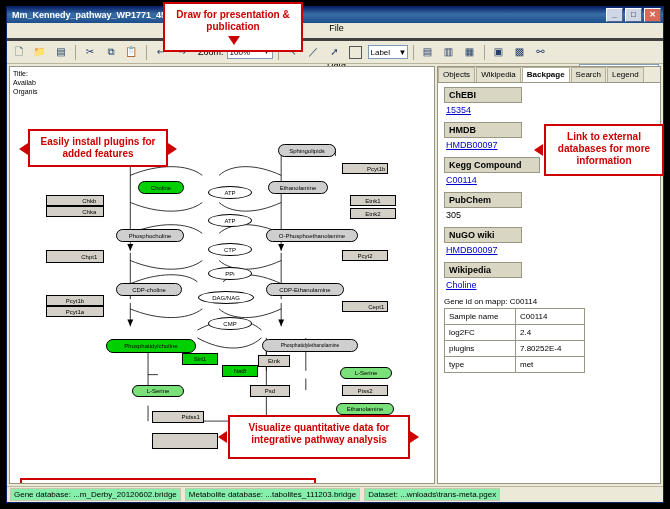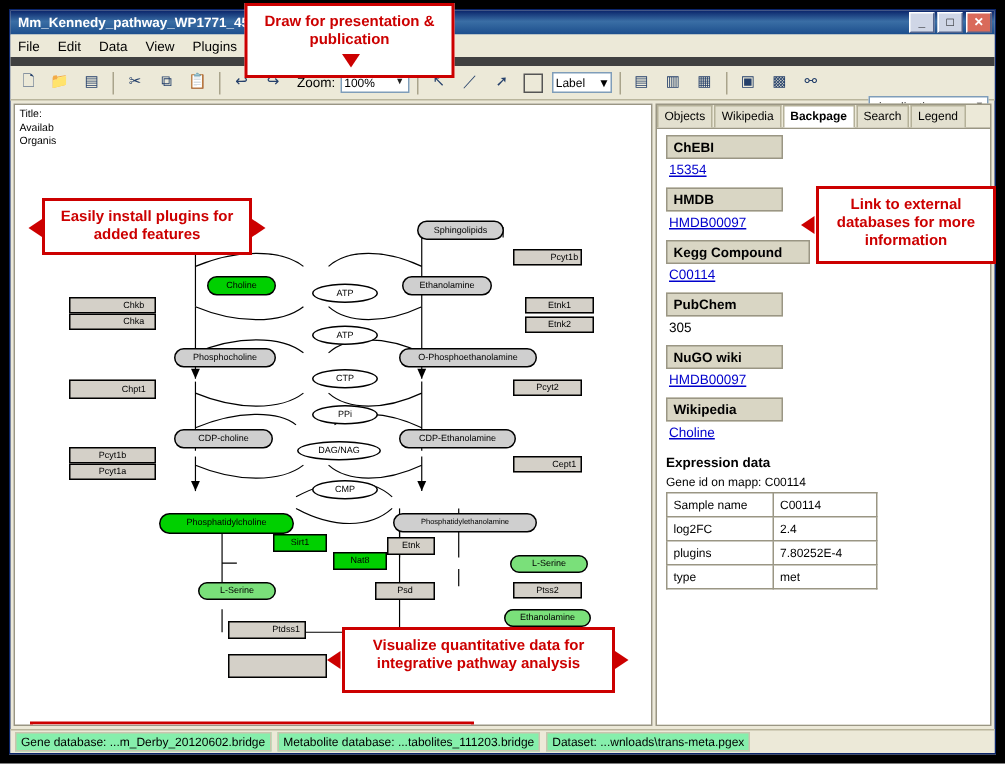--- a/index.html
+++ b/index.html
@@ -26,22 +26,22 @@
   .titlebar .tlabel{flex:1;white-space:nowrap;overflow:hidden;padding-left:3px;}
   .winbtns{display:flex;gap:2px;}
   .winbtn{
     width:15px;height:12px;background:#cfd6e6;border:1px solid #fff;
     border-right-color:#53648c;border-bottom-color:#53648c;
     color:#000;font-size:8px;line-height:11px;text-align:center;font-weight:bold;
   }
   .winbtn.close{background:#d96a5a;color:#fff;}
   
   .menubar{
-    height:15px;background:#ece9d8;border-bottom:6px solid #404040;
-    display:flex;align-items:center;padding-left:3px;gap:8px;font-size:9px;
+    height:15px;background:#ece9d8;border-bottom:3px solid #404040;
+    display:flex;align-items:center;padding-left:3px;gap:8px;font-size:9px;flex-direction:column;
   }
   .menubar span{padding:0 2px;}
   
   .toolbar{
     height:22px;background:#ece9d8;border-bottom:1px solid #b9b59c;
     display:flex;align-items:center;gap:3px;padding:0 3px;
   }
   .tbtn{
     width:16px;height:16px;border:1px solid #ece9d8;background:#ece9d8;
     display:flex;align-items:center;justify-content:center;
@@ -415,21 +415,20 @@
         <div class="dbsec">
           <div class="dbhead">NuGO wiki</div>
           <a class="dblink" href="#">HMDB00097</a>
         </div>
 
         <div class="dbsec">
           <div class="dbhead">Wikipedia</div>
           <a class="dblink" href="#">Choline</a>
         </div>
 
-        <div class="exprhead">Expression data</div>
         <div class="geneid">Gene id on mapp: C00114</div>
 
         <table class="expr">
           <tbody>
               <tr>
             <td class="k">Sample name</td>
             <td class="v">C00114</td>
           </tr>
           <tr>
             <td class="k">log2FC</td>

